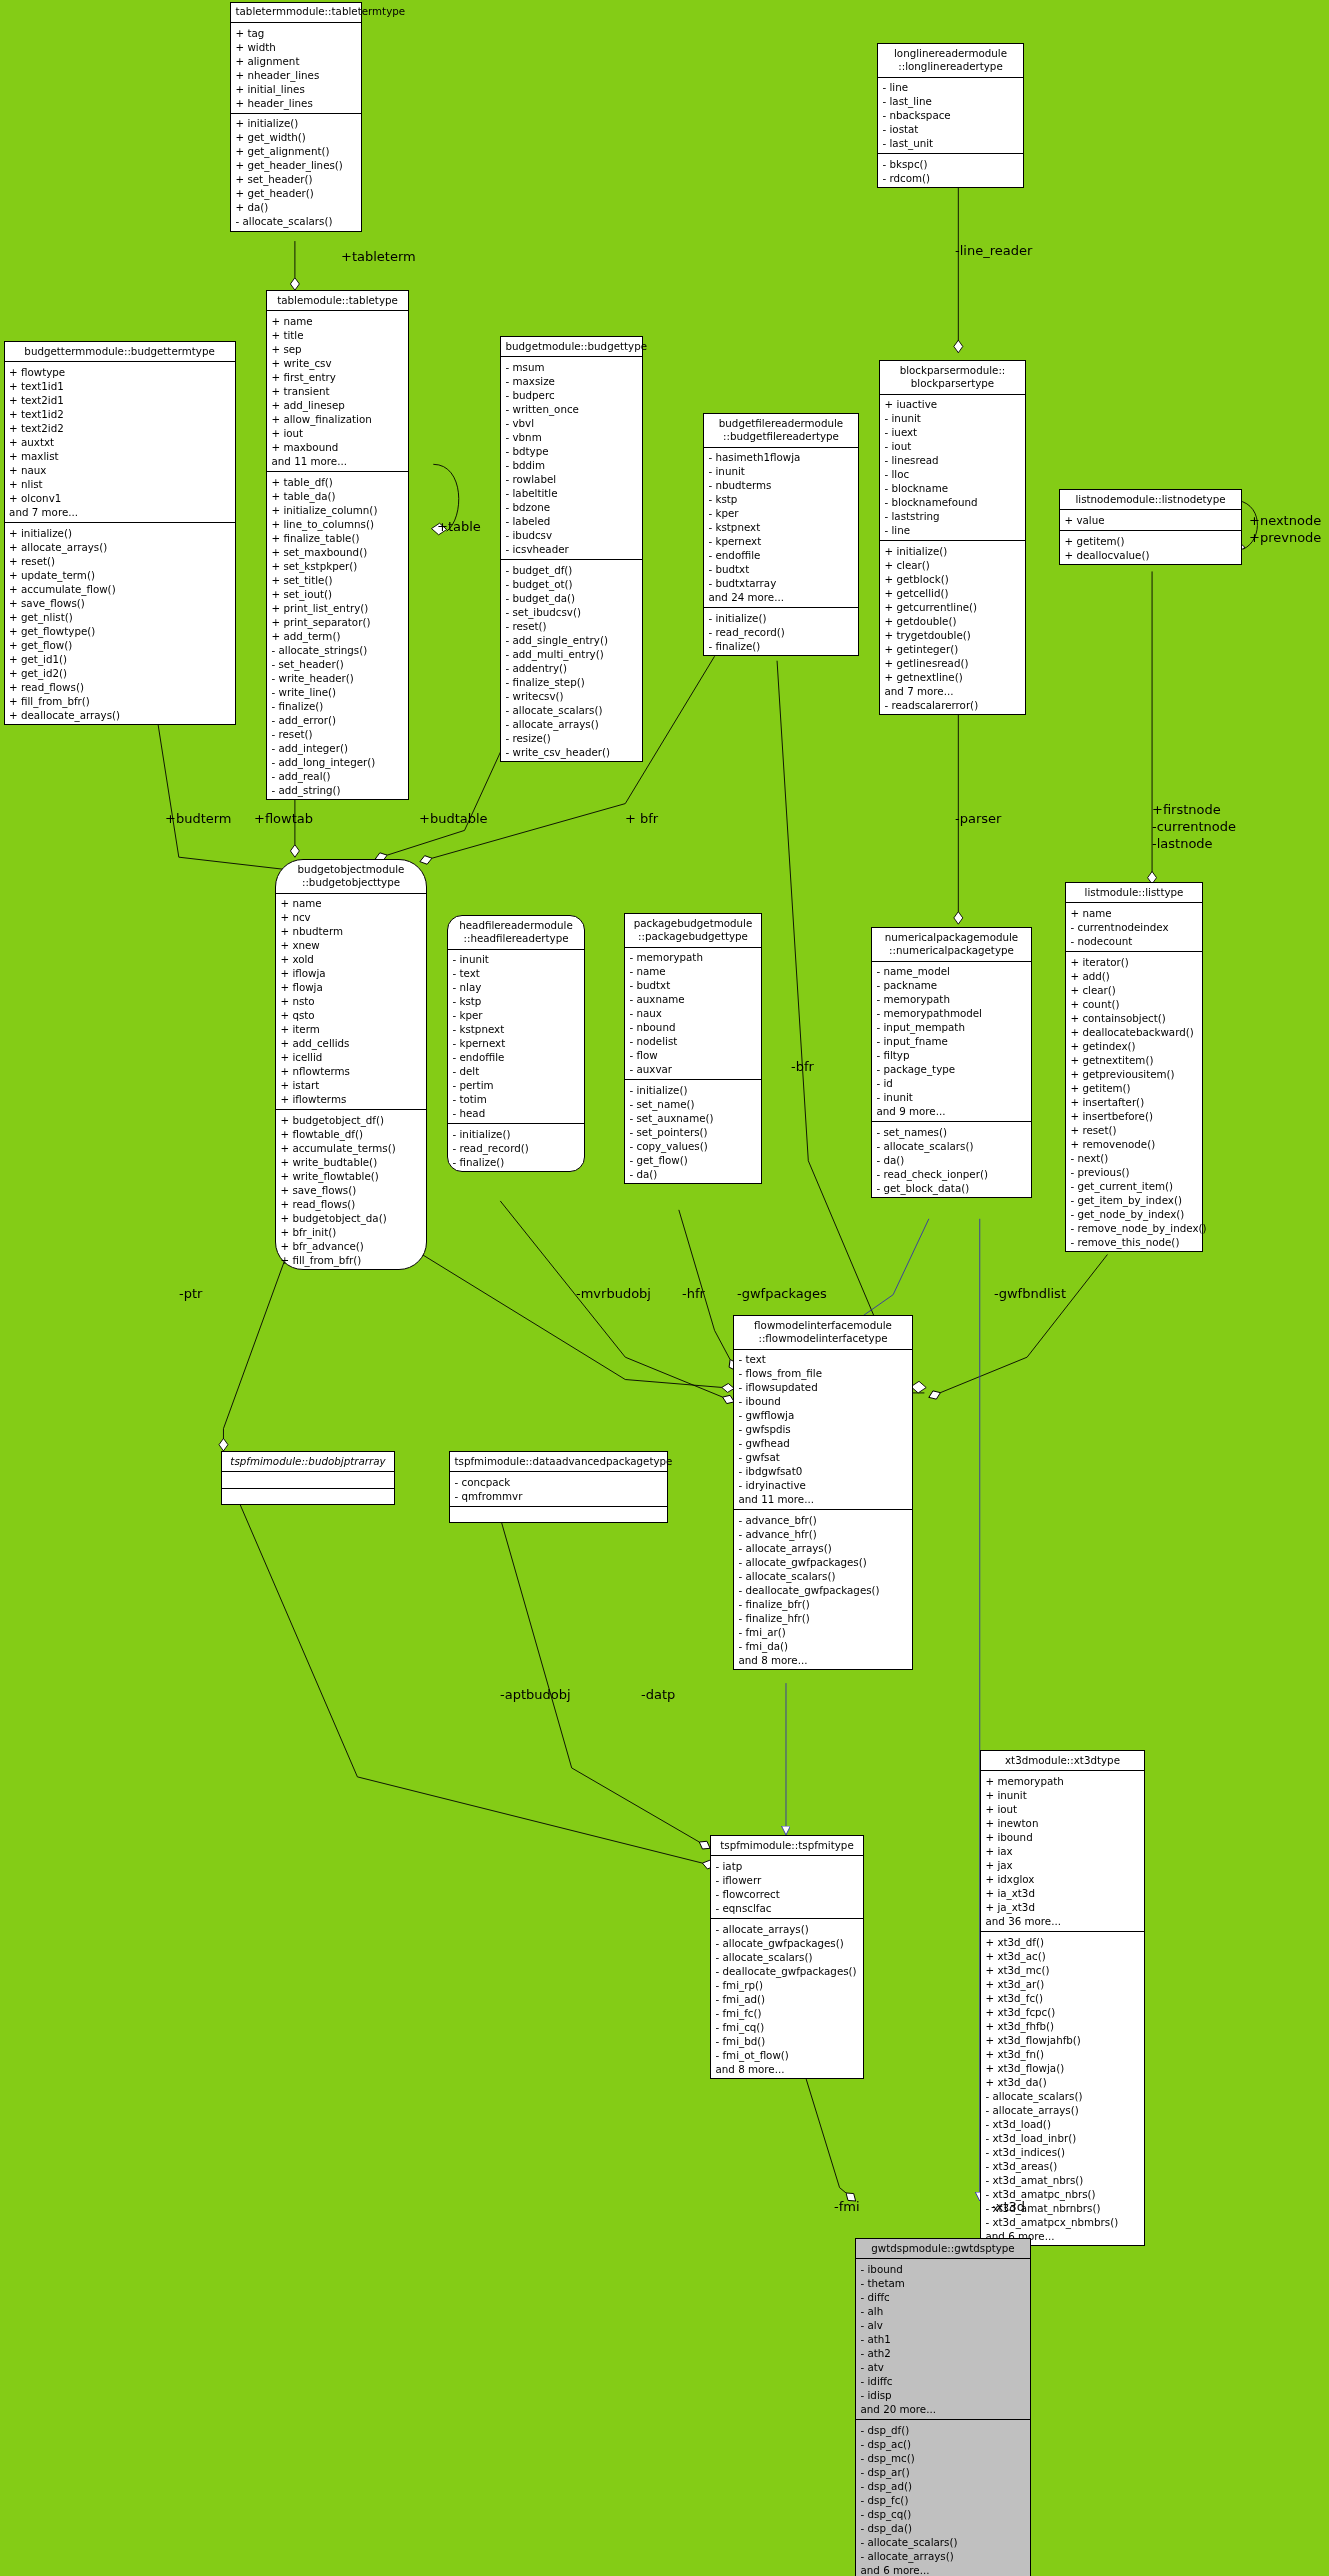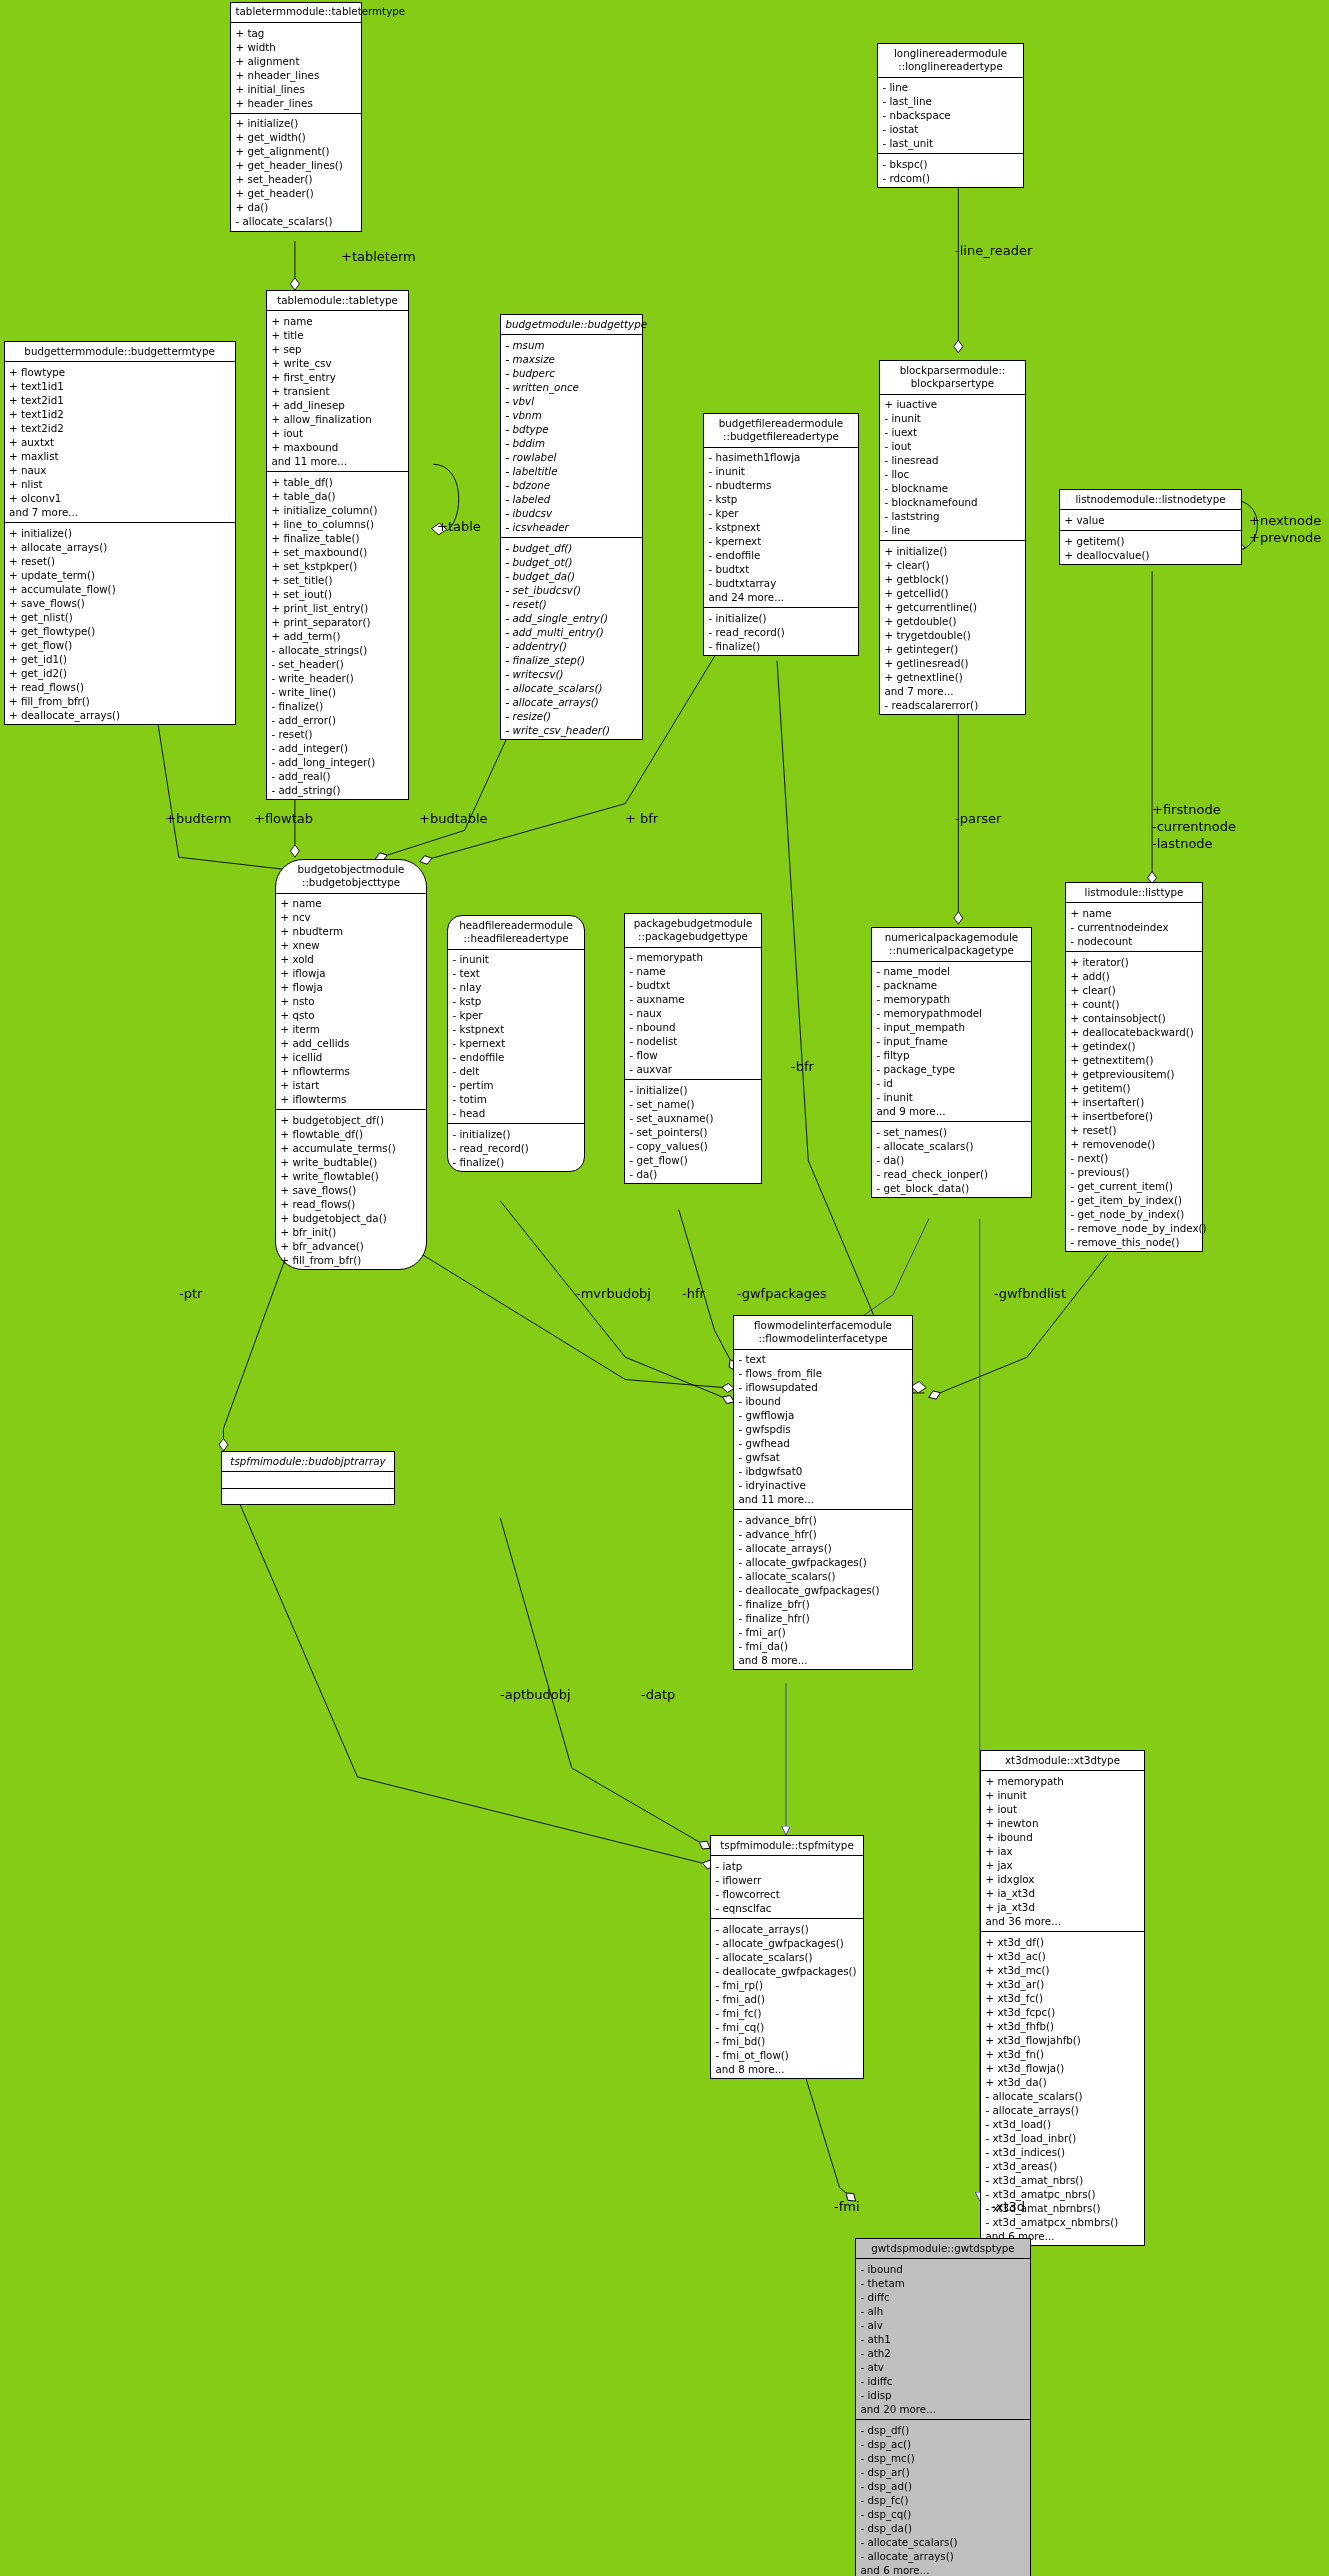--- a/index.html
+++ b/index.html
@@ -224,21 +224,21 @@
       <div class="row">+ get_flowtype()</div>
       <div class="row">+ get_flow()</div>
       <div class="row">+ get_id1()</div>
       <div class="row">+ get_id2()</div>
       <div class="row">+ read_flows()</div>
       <div class="row">+ fill_from_bfr()</div>
       <div class="row">+ deallocate_arrays()</div>
     </div>
   </div>
 
-  <div class="uml" style="left:500px; top:314px; width:143px;font-style:italic;">
+  <div class="uml" style="left:500px; top:336px; width:143px;">
     <div class="uml-title">budgetmodule::budgettype</div>
     <div class="uml-sec">
       <div class="row">- msum</div>
       <div class="row">- maxsize</div>
       <div class="row">- budperc</div>
       <div class="row">- written_once</div>
       <div class="row">- vbvl</div>
       <div class="row">- vbnm</div>
       <div class="row">- bdtype</div>
       <div class="row">- bddim</div>
@@ -488,20 +488,28 @@
       <div class="row">- get_block_data()</div>
     </div>
   </div>
 
   <div class="uml" style="left:221px; top:1451px; width:174px;font-style:italic;">
     <div class="uml-title">tspfmimodule::budobjptrarray</div>
     <div class="uml-sec empty"></div>
     <div class="uml-sec empty"></div>
   </div>
 
+  <div class="uml" style="left:449px; top:1451px; width:219px;">
+    <div class="uml-title">tspfmimodule::dataadvancedpackagetype</div>
+    <div class="uml-sec">
+      <div class="row">- concpack</div>
+      <div class="row">- qmfrommvr</div>
+    </div>
+    <div class="uml-sec empty"></div>
+  </div>
 
   <div class="uml" style="left:733px; top:1315px; width:180px;">
     <div class="uml-title">flowmodelinterfacemodule
 ::flowmodelinterfacetype</div>
     <div class="uml-sec">
       <div class="row">- text</div>
       <div class="row">- flows_from_file</div>
       <div class="row">- iflowsupdated</div>
       <div class="row">- ibound</div>
       <div class="row">- gwfflowja</div>

